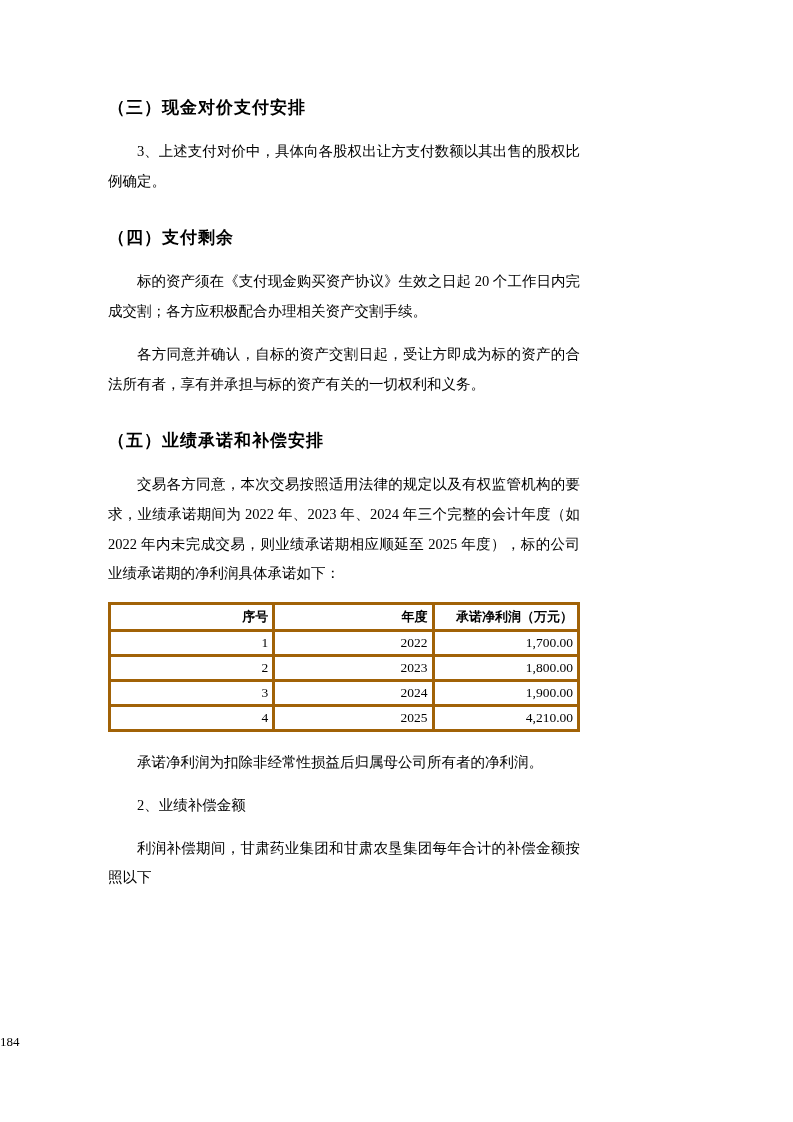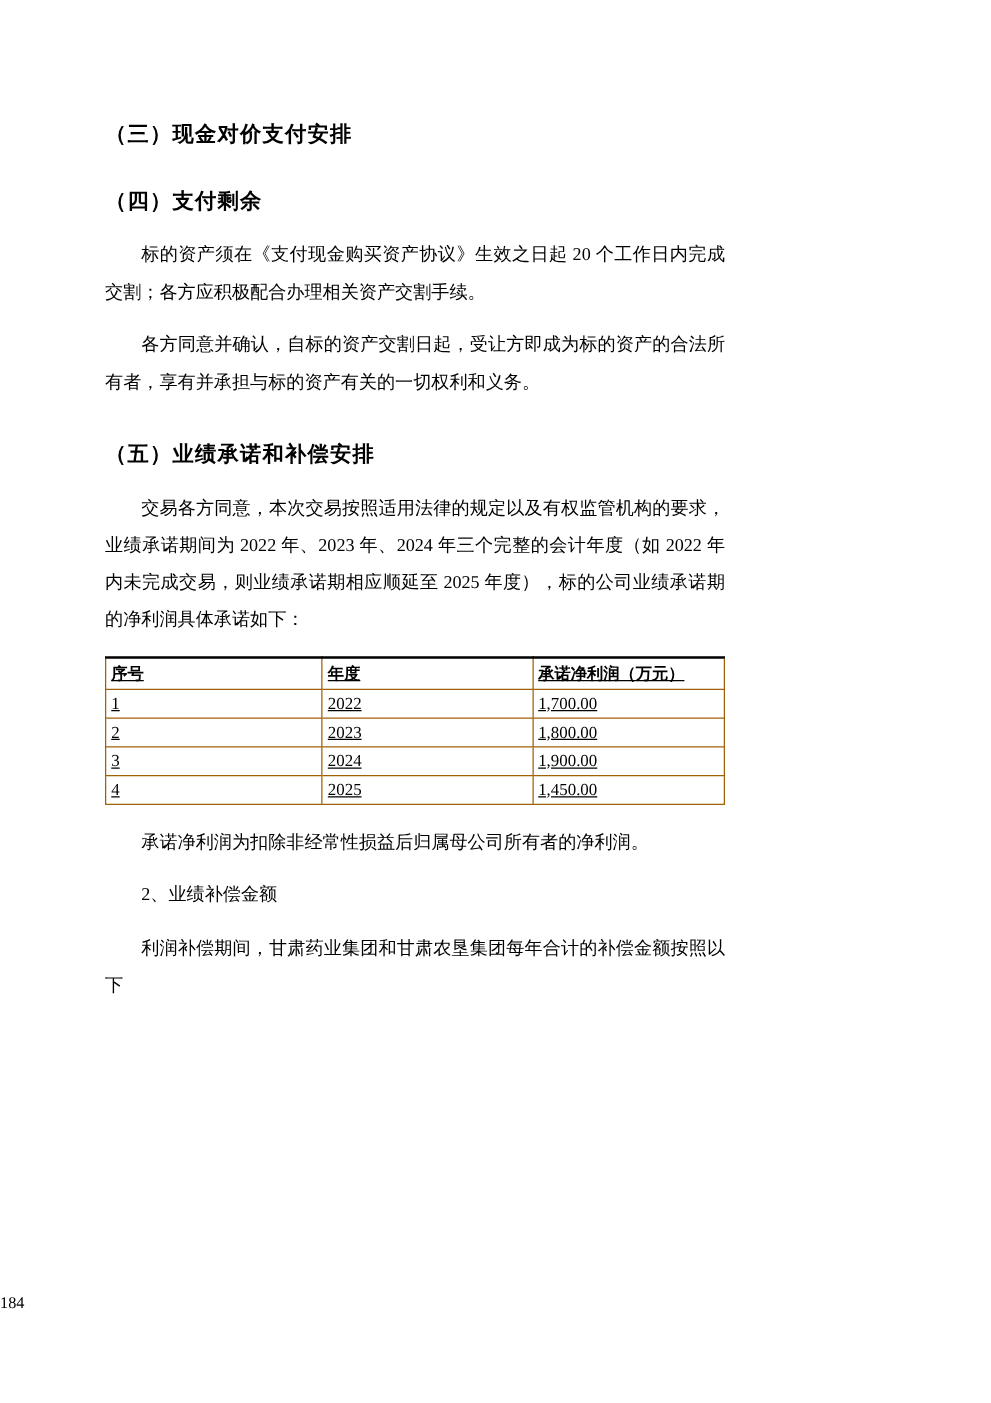--- a/index.html
+++ b/index.html
@@ -7,21 +7,21 @@
   body {
     width: 793px;
     height: 1122px;
     font-family: "Liberation Serif", "DejaVu Serif", serif;
     color: #000000;
     position: relative;
   }
   .page {
     width: 705px;
     height: 1122px;
-    padding: 96px 125px 0 84px;
+    padding: 96px 125px 0 108px;
     position: relative;
   }
   .section-heading {
     font-family: "Liberation Sans", "DejaVu Sans", sans-serif;
     font-weight: bold;
     font-size: 17px;
     letter-spacing: 1px;
     margin-top: 30px;
     margin-bottom: 18px;
   }
@@ -41,26 +41,25 @@
   }
   table.promise-table {
     width: 100%;
     border-collapse: collapse;
     margin-top: 6px;
     margin-bottom: 16px;
     font-size: 13.5px;
   }
   table.promise-table th,
   table.promise-table td {
-    border: 1px solid #a16207;
-    text-align: left;
+    border: 3px solid #a16207;
+    text-align: right;
     padding: 3px 4px;
     height: 23px;
     font-weight: normal;
-    text-decoration: underline;
   }
   table.promise-table thead th {
     font-weight: bold;
     font-family: "Liberation Sans", "DejaVu Sans", sans-serif;
     font-size: 13px;
   }
   table.promise-table { border-top: 2.5px solid #000000; }
   table.promise-table thead tr { border-top: 2.5px solid #000000; }
   col.c1 { width: 35%; }
   col.c2 { width: 34%; }
@@ -73,20 +72,21 @@
     text-align: left;
     font-size: 13px;
   }
 </style>
 </head>
 <body>
 
 <div class="page">
 
   <div class="section-heading first">（三）现金对价支付安排</div>
+  <p class="para">3、上述支付对价中，具体向各股权出让方支付数额以其出售的股权比例确定。</p>
 
   <div class="section-heading">（四）支付剩余</div>
   <p class="para">标的资产须在《支付现金购买资产协议》生效之日起 20 个工作日内完成交割；各方应积极配合办理相关资产交割手续。</p>
   <p class="para">各方同意并确认，自标的资产交割日起，受让方即成为标的资产的合法所有者，享有并承担与标的资产有关的一切权利和义务。</p>
 
   <div class="section-heading">（五）业绩承诺和补偿安排</div>
   <p class="para">交易各方同意，本次交易按照适用法律的规定以及有权监管机构的要求，业绩承诺期间为 2022 年、2023 年、2024 年三个完整的会计年度（如 2022 年内未完成交易，则业绩承诺期相应顺延至 2025 年度），标的公司业绩承诺期的净利润具体承诺如下：</p>
 
   <table class="promise-table">
     <colgroup>
@@ -113,21 +113,21 @@
         <td>1,800.00</td>
       </tr>
       <tr>
         <td>3</td>
         <td>2024</td>
         <td>1,900.00</td>
       </tr>
       <tr>
         <td>4</td>
         <td>2025</td>
-        <td>1,450.00</td>
+        <td>4,210.00</td>
       </tr>
     </tbody>
   </table>
 
   <p class="para">承诺净利润为扣除非经常性损益后归属母公司所有者的净利润。</p>
   <p class="sub-item">2、业绩补偿金额</p>
   <p class="para">利润补偿期间，甘肃药业集团和甘肃农垦集团每年合计的补偿金额按照以下</p>
 
   <div class="page-number">184</div>
 </div>

